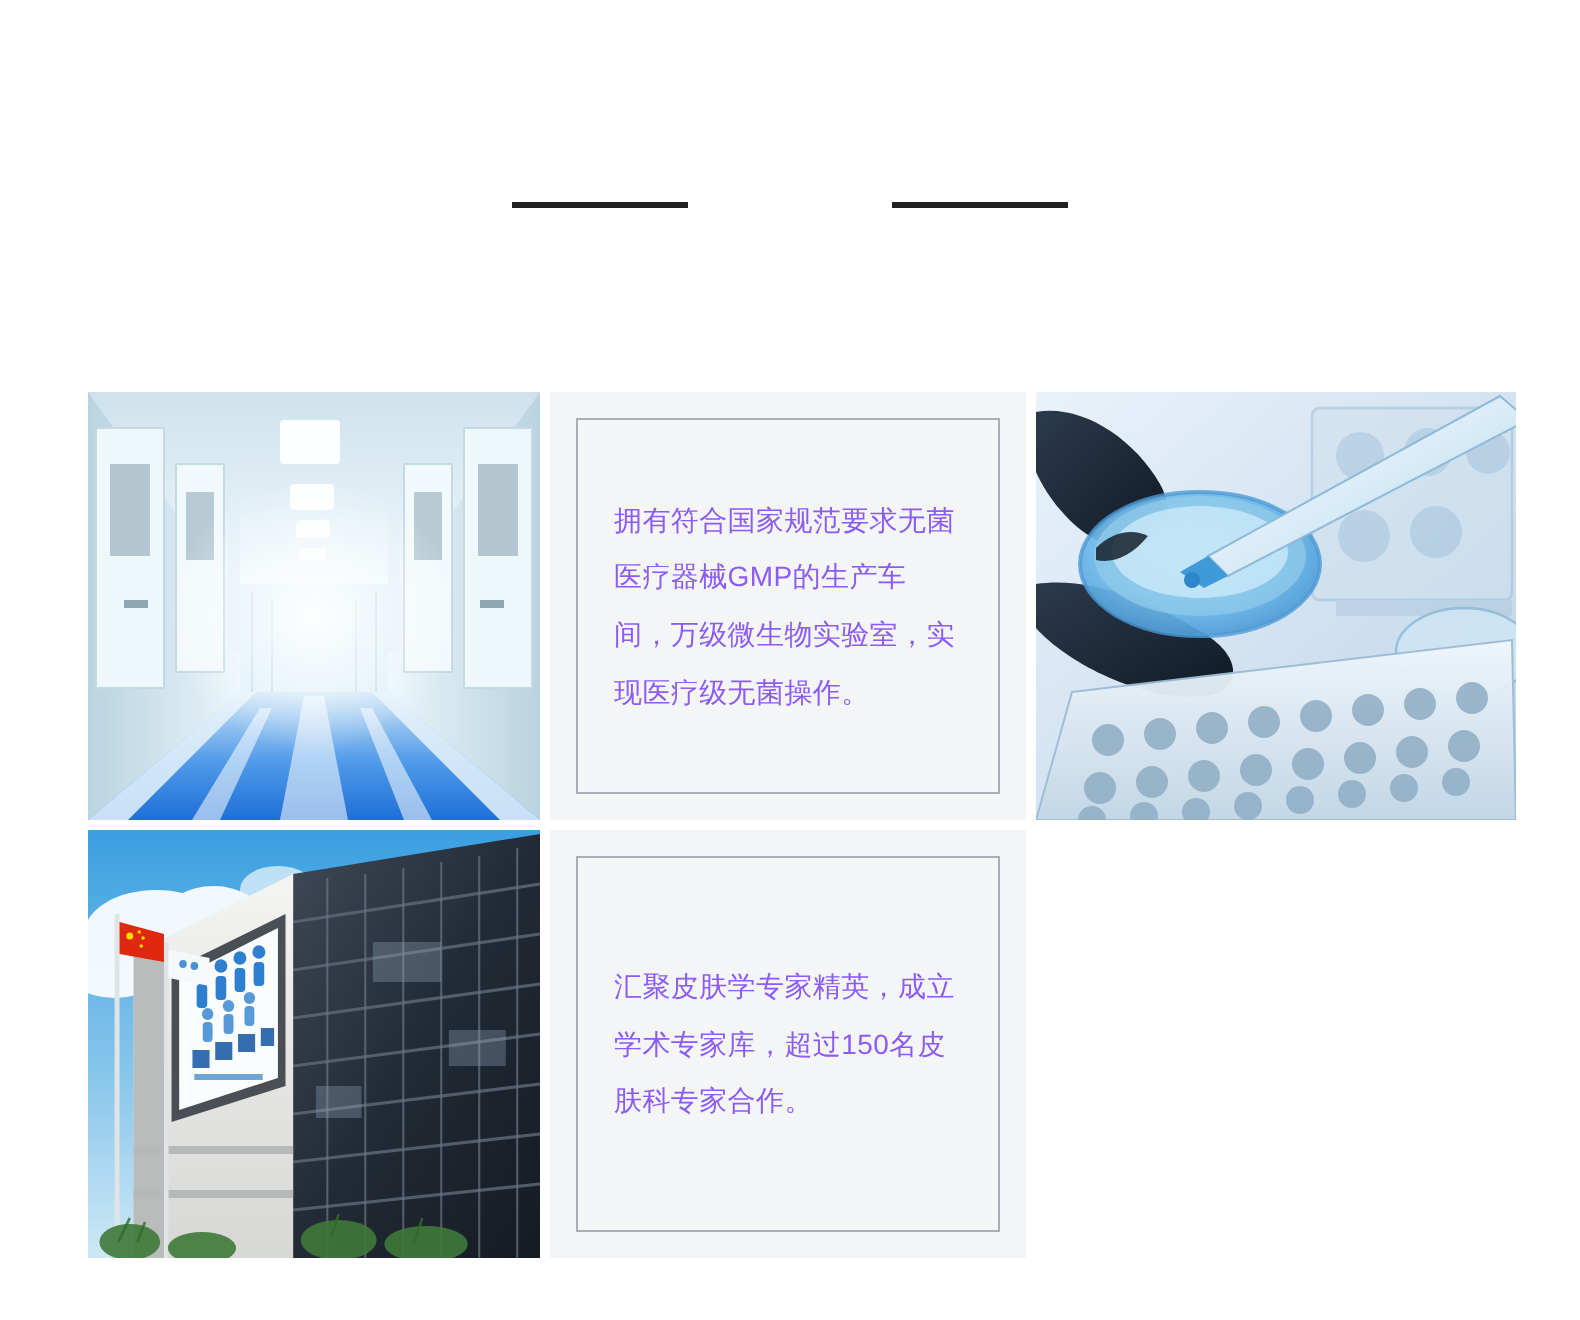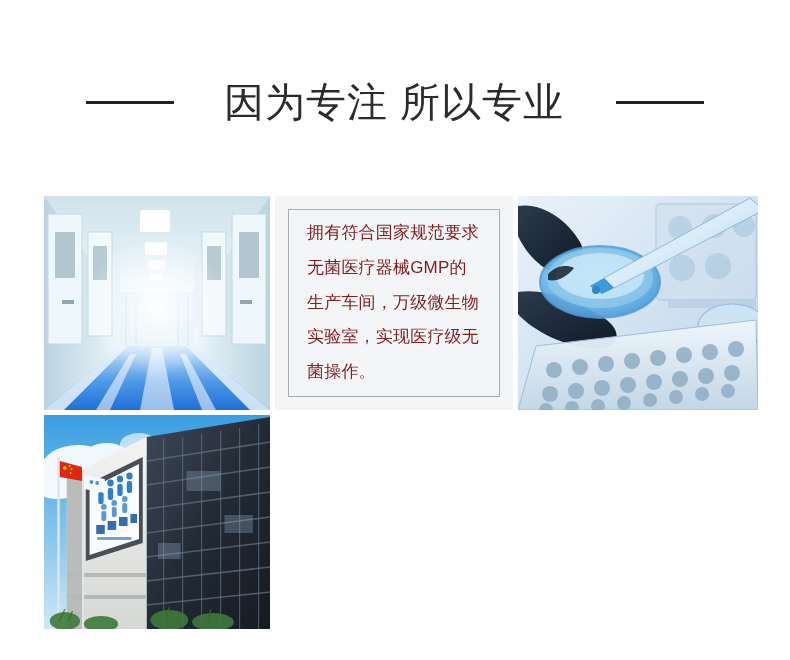--- a/index.html
+++ b/index.html
@@ -50,41 +50,40 @@
     border:1px solid #a9adb4;
     background:#f4f5f7;
     box-sizing:border-box;
     width:calc(100% - 26px);
     height:calc(100% - 26px);
     display:flex;align-items:center;
     padding:0 18px;
   }
   .textbox p{
     margin:0;
-    font-size:17px;
+    font-size:14px;
     line-height:2.05;
-    color:#7f1d1d;
+    color:#8b5cf6;
     letter-spacing:0.2px;
     font-family:"Liberation Sans","DejaVu Sans",sans-serif;
   }
 
   
   .photo{width:100%;height:100%;display:block;}
 
   
   .cell-img{background:#e9f1f6;}
 </style>
 </head>
 <body>
 
 <div class="page">
 
   <div class="header">
     <span class="rule left"></span>
-    <span class="title">因为专注 所以专业</span>
     <span class="rule right"></span>
   </div>
 
   <div class="grid">
 
     <div class="cell cell-img">
       <svg class="photo" viewBox="0 0 226 214" preserveAspectRatio="none">
         <defs>
           <linearGradient id="ceil" x1="0" y1="0" x2="0" y2="1">
             <stop offset="0" stop-color="#cfe2ec"></stop>
@@ -376,15 +375,20 @@
         </g>
         <g stroke="#2f6b2c" stroke-width="1.4" opacity="0.8" fill="none">
           <path d="M16,206 L22,194"></path>
             <path d="M26,206 L30,196"></path>
           <path d="M128,204 L132,192"></path>
             <path d="M172,206 L176,194"></path>
         </g>
       </svg>
     </div>
 
+    <div class="cell textpanel">
+      <div class="textbox">
+        <p>汇聚皮肤学专家精英，成立学术专家库，超过150名皮肤科专家合作。</p>
+      </div>
+    </div>
 
   </div>
 </div>
 
 </body></html>

